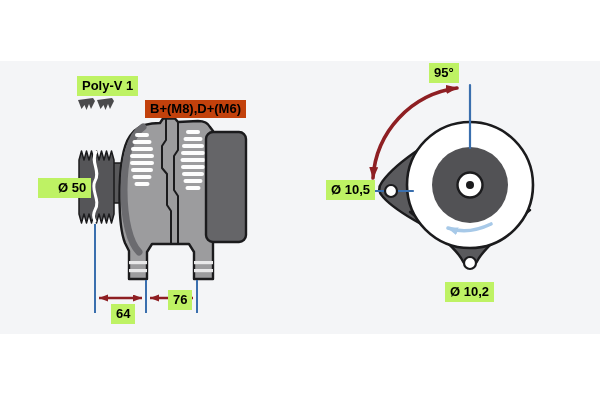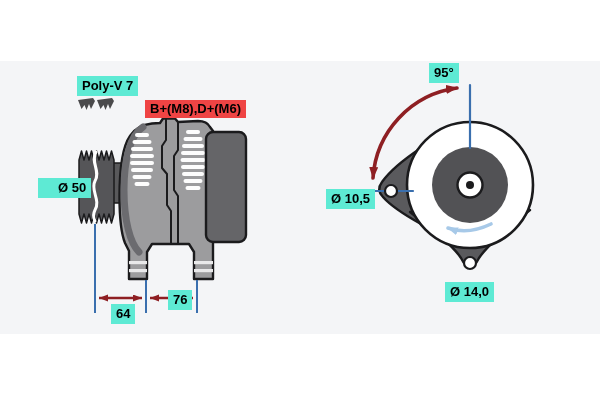--- a/index.html
+++ b/index.html
@@ -2,26 +2,26 @@
 <html><head>
 <meta charset="utf-8">
 <style>
   html,body{margin:0;padding:0;background:#ffffff;}
   .stage{
     position:relative;width:600px;height:400px;overflow:hidden;
     background:#ffffff;font-family:"Liberation Sans",sans-serif;
   }
   .stage svg{position:absolute;left:0;top:0;}
   .lbl{
-    position:absolute;background:#5eead4;color:#000;
+    position:absolute;background:#bef264;color:#000;
     font:bold 13px/1.25 "Liberation Sans",sans-serif;
     padding:2px 5px;white-space:nowrap;letter-spacing:0;
   }
   .lbl-blue{
-    position:absolute;background:#ef4444;color:#000;
+    position:absolute;background:#c2410c;color:#000;
     font:bold 13px/1.25 "Liberation Sans",sans-serif;
     padding:1px 5px;white-space:nowrap;
   }
 </style>
 </head>
 <body>
 
 <div class="stage">
 
   <svg width="600" height="400" viewBox="0 0 600 400">
@@ -128,28 +128,28 @@
 
       <circle cx="391" cy="191" r="6" fill="#ffffff" stroke="#1b1b1d" stroke-width="2.2"></circle>
       <circle cx="470" cy="263" r="6" fill="#ffffff" stroke="#1b1b1d" stroke-width="2.2"></circle>
 
       <path d="M457,88 A97,97 0 0 0 373,178" fill="none" stroke="#8e1f23" stroke-width="3.6" marker-start="url(#arrRedS)" marker-end="url(#arrRedE)"></path>
 
       <path d="M491,224 Q468,235 448,228" fill="none" stroke="#a7c9e8" stroke-width="3.6" marker-end="url(#arrBlue)"></path>
     </g>
   </svg>
 
-  <div class="lbl" style="left:77px;top:76px;">Poly-V 7</div>
+  <div class="lbl" style="left:77px;top:76px;">Poly-V 1</div>
 
   <div class="lbl-blue" style="left:145px;top:100px;">B+(M8),D+(M6)</div>
 
   <div class="lbl" style="left:38px;top:178px;padding-left:20px;">Ø 50</div>
 
   <div class="lbl" style="left:111px;top:304px;">64</div>
 
   <div class="lbl" style="left:168px;top:290px;">76</div>
 
   <div class="lbl" style="left:429px;top:63px;">95°</div>
 
-  <div class="lbl" style="left:326px;top:189px;">Ø 10,5</div>
+  <div class="lbl" style="left:326px;top:180px;">Ø 10,5</div>
 
-  <div class="lbl" style="left:445px;top:282px;">Ø 14,0</div>
+  <div class="lbl" style="left:445px;top:282px;">Ø 10,2</div>
 </div>
 
 </body></html>

